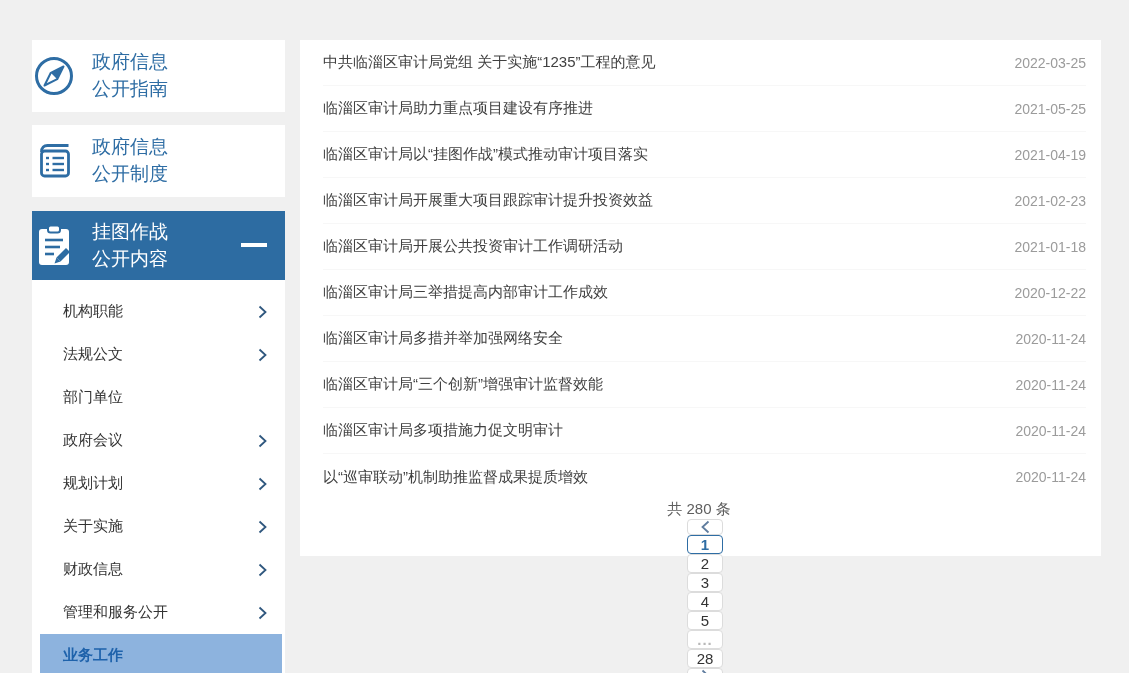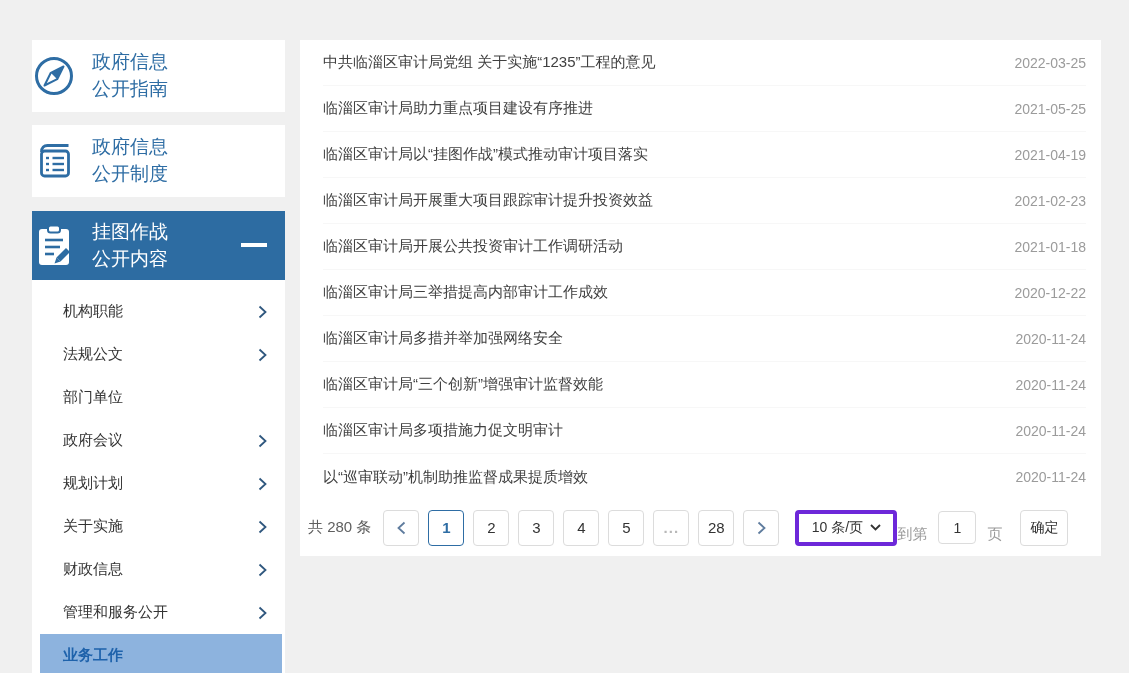--- a/index.html
+++ b/index.html
@@ -42,21 +42,21 @@
   }
   .news-list { padding:0 15px 0 23px; }
   .news-row { height:46px; display:flex; align-items:center; border-bottom:1px solid #f7f7f7; }
   .news-row:last-child { border-bottom:none; }
   .news-title { flex:1; font-size:15px; color:#404040; cursor:pointer; white-space:nowrap; overflow:hidden; }
   .news-date { font-size:14px; color:#9b9b9b; margin-left:20px; }
 
   
   .pager {
     height:55px; display:flex; align-items:center;
-    padding-left:8px; font-size:15px; color:#5f5f5f;
+    font-size:15px; color:#5f5f5f;flex-direction:column;
   }
   .pager-total { margin-right:3px; white-space:nowrap; }
   .pbtn {
     min-width:36px; height:36px; padding:0 6px;
     border:1px solid #dcdcdc; border-radius:4px; background:#fff;
     display:flex; align-items:center; justify-content:center;
     margin-left:9px; font-size:15px; color:#333; cursor:pointer;
   }
   .pbtn.active { border-color:#2e6da4; color:#2e6da4; font-weight:bold; }
   .pbtn.ellipsis { color:#b8b8b8; letter-spacing:1px; font-weight:bold; }

